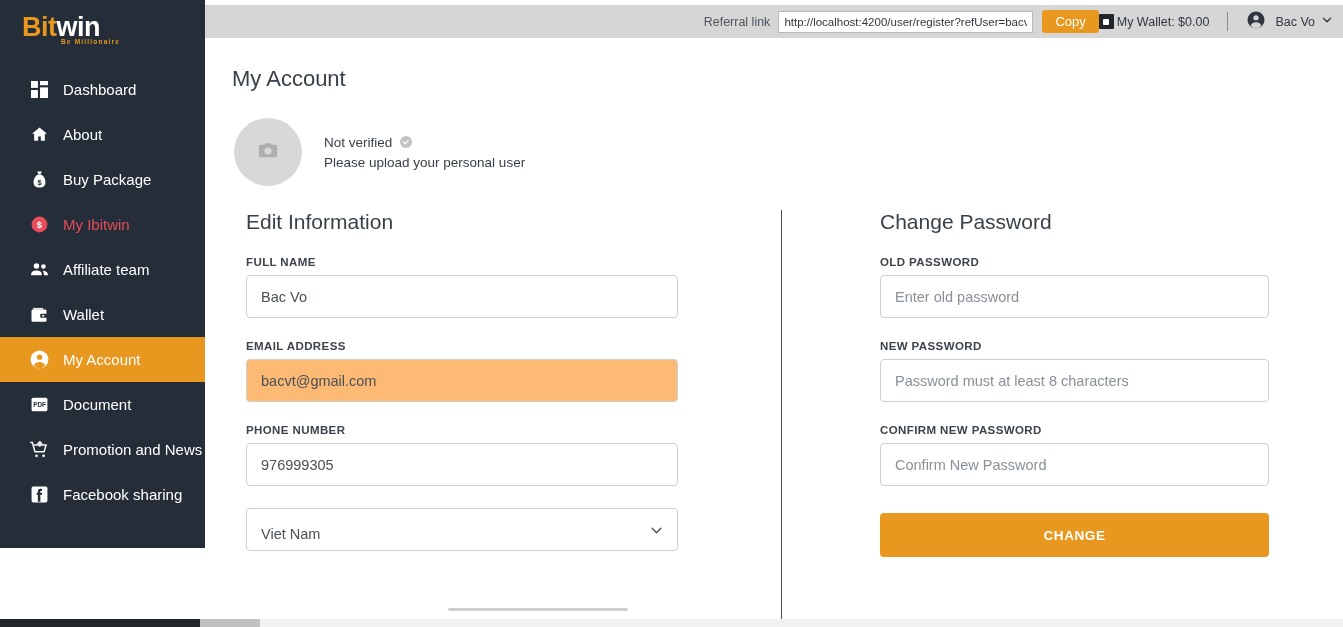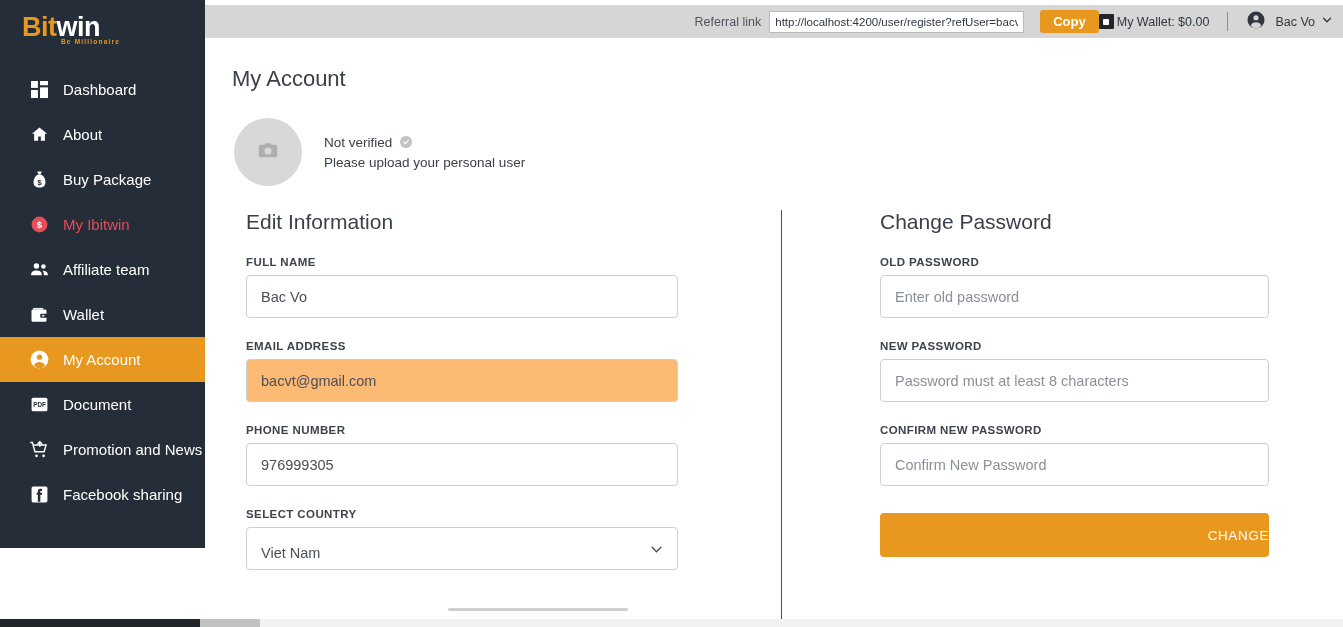--- a/index.html
+++ b/index.html
@@ -66,24 +66,24 @@
     font-size: 12.5px; color: #4e5560; margin-right: 8px;
   }
   .referral-input {
     width: 255px; height: 22px;
     background: #ffffff; border: 1px solid #b9b9b9;
     font-size: 11.5px; color: #2f3640;
     padding: 0 5px; font-family: "Liberation Sans", sans-serif;
     outline: none;
   }
   .copy-btn {
-    margin-left: 16px;
+    margin-left: 9px;
     background: #e8981e; color: #ffffff;
     border: none; border-radius: 3px;
-    font-size: 13px; font-weight: 700;
+    font-size: 13px; font-weight: 400;
     padding: 4px 13px 4px; cursor: pointer;
     font-family: "Liberation Sans", sans-serif;
   }
   .wallet-box {
     display: flex; align-items: center; 
     font-size: 12.5px; color: #2f3640; cursor: pointer;
   }
   .wallet-ico {
     width: 15px; height: 15px; background: #22262b;
     margin-right: 3px; display: flex; align-items: center; justify-content: center;
@@ -174,24 +174,23 @@
   }
   .sel-chev {
     position: absolute; right: 14px; top: 15px;
     pointer-events: none;
   }
   .change-btn {
     margin-top: 27px;
     width: 389px; height: 44px;
     background: #e8981e; color: #ffffff;
     border: none; border-radius: 4px;
-    font-size: 13.5px; font-weight: normal; letter-spacing: 0.6px;
+    font-size: 13.5px; font-weight: bold; letter-spacing: 0.6px;
     cursor: pointer;
     font-family: "Liberation Sans", sans-serif;
-    text-align: right;
   }
   .col-right .inp, .col-right .select-wrap { width: 389px; }
   .col-right .inp { width: 389px; }
   .hscroll-thumb {
     position: absolute; left: 243px; bottom: 8px;
     width: 180px; height: 3px; background: #cfcfcf; border-radius: 2px;
   }
   .page-hscroll {
     position: absolute; left: 0; bottom: 0;
     width: 1343px; height: 8px; background: #f2f2f2;
@@ -405,21 +404,20 @@
           <div class="field-label">EMAIL ADDRESS</div>
           <input class="inp readonly" type="text" readonly="" value="bacvt@gmail.com" style="">
         </div>
 
         <div class="field">
           <div class="field-label">PHONE NUMBER</div>
           <input class="inp" type="text" value="976999305" style="">
         </div>
 
         <div class="field">
-          <div class="field-label">SELECT COUNTRY</div>
           <div class="select-wrap">
             <select class="sel">
               <option>Viet Nam</option>
             </select>
             <span class="sel-chev">
               <svg width="15" height="15" viewBox="0 0 24 24" fill="none" stroke="#4a5058" stroke-width="2.2" stroke-linecap="round">
                   <path d="M5 8.5l7 7 7-7"></path>
                 </svg>
             </span>
           </div>

